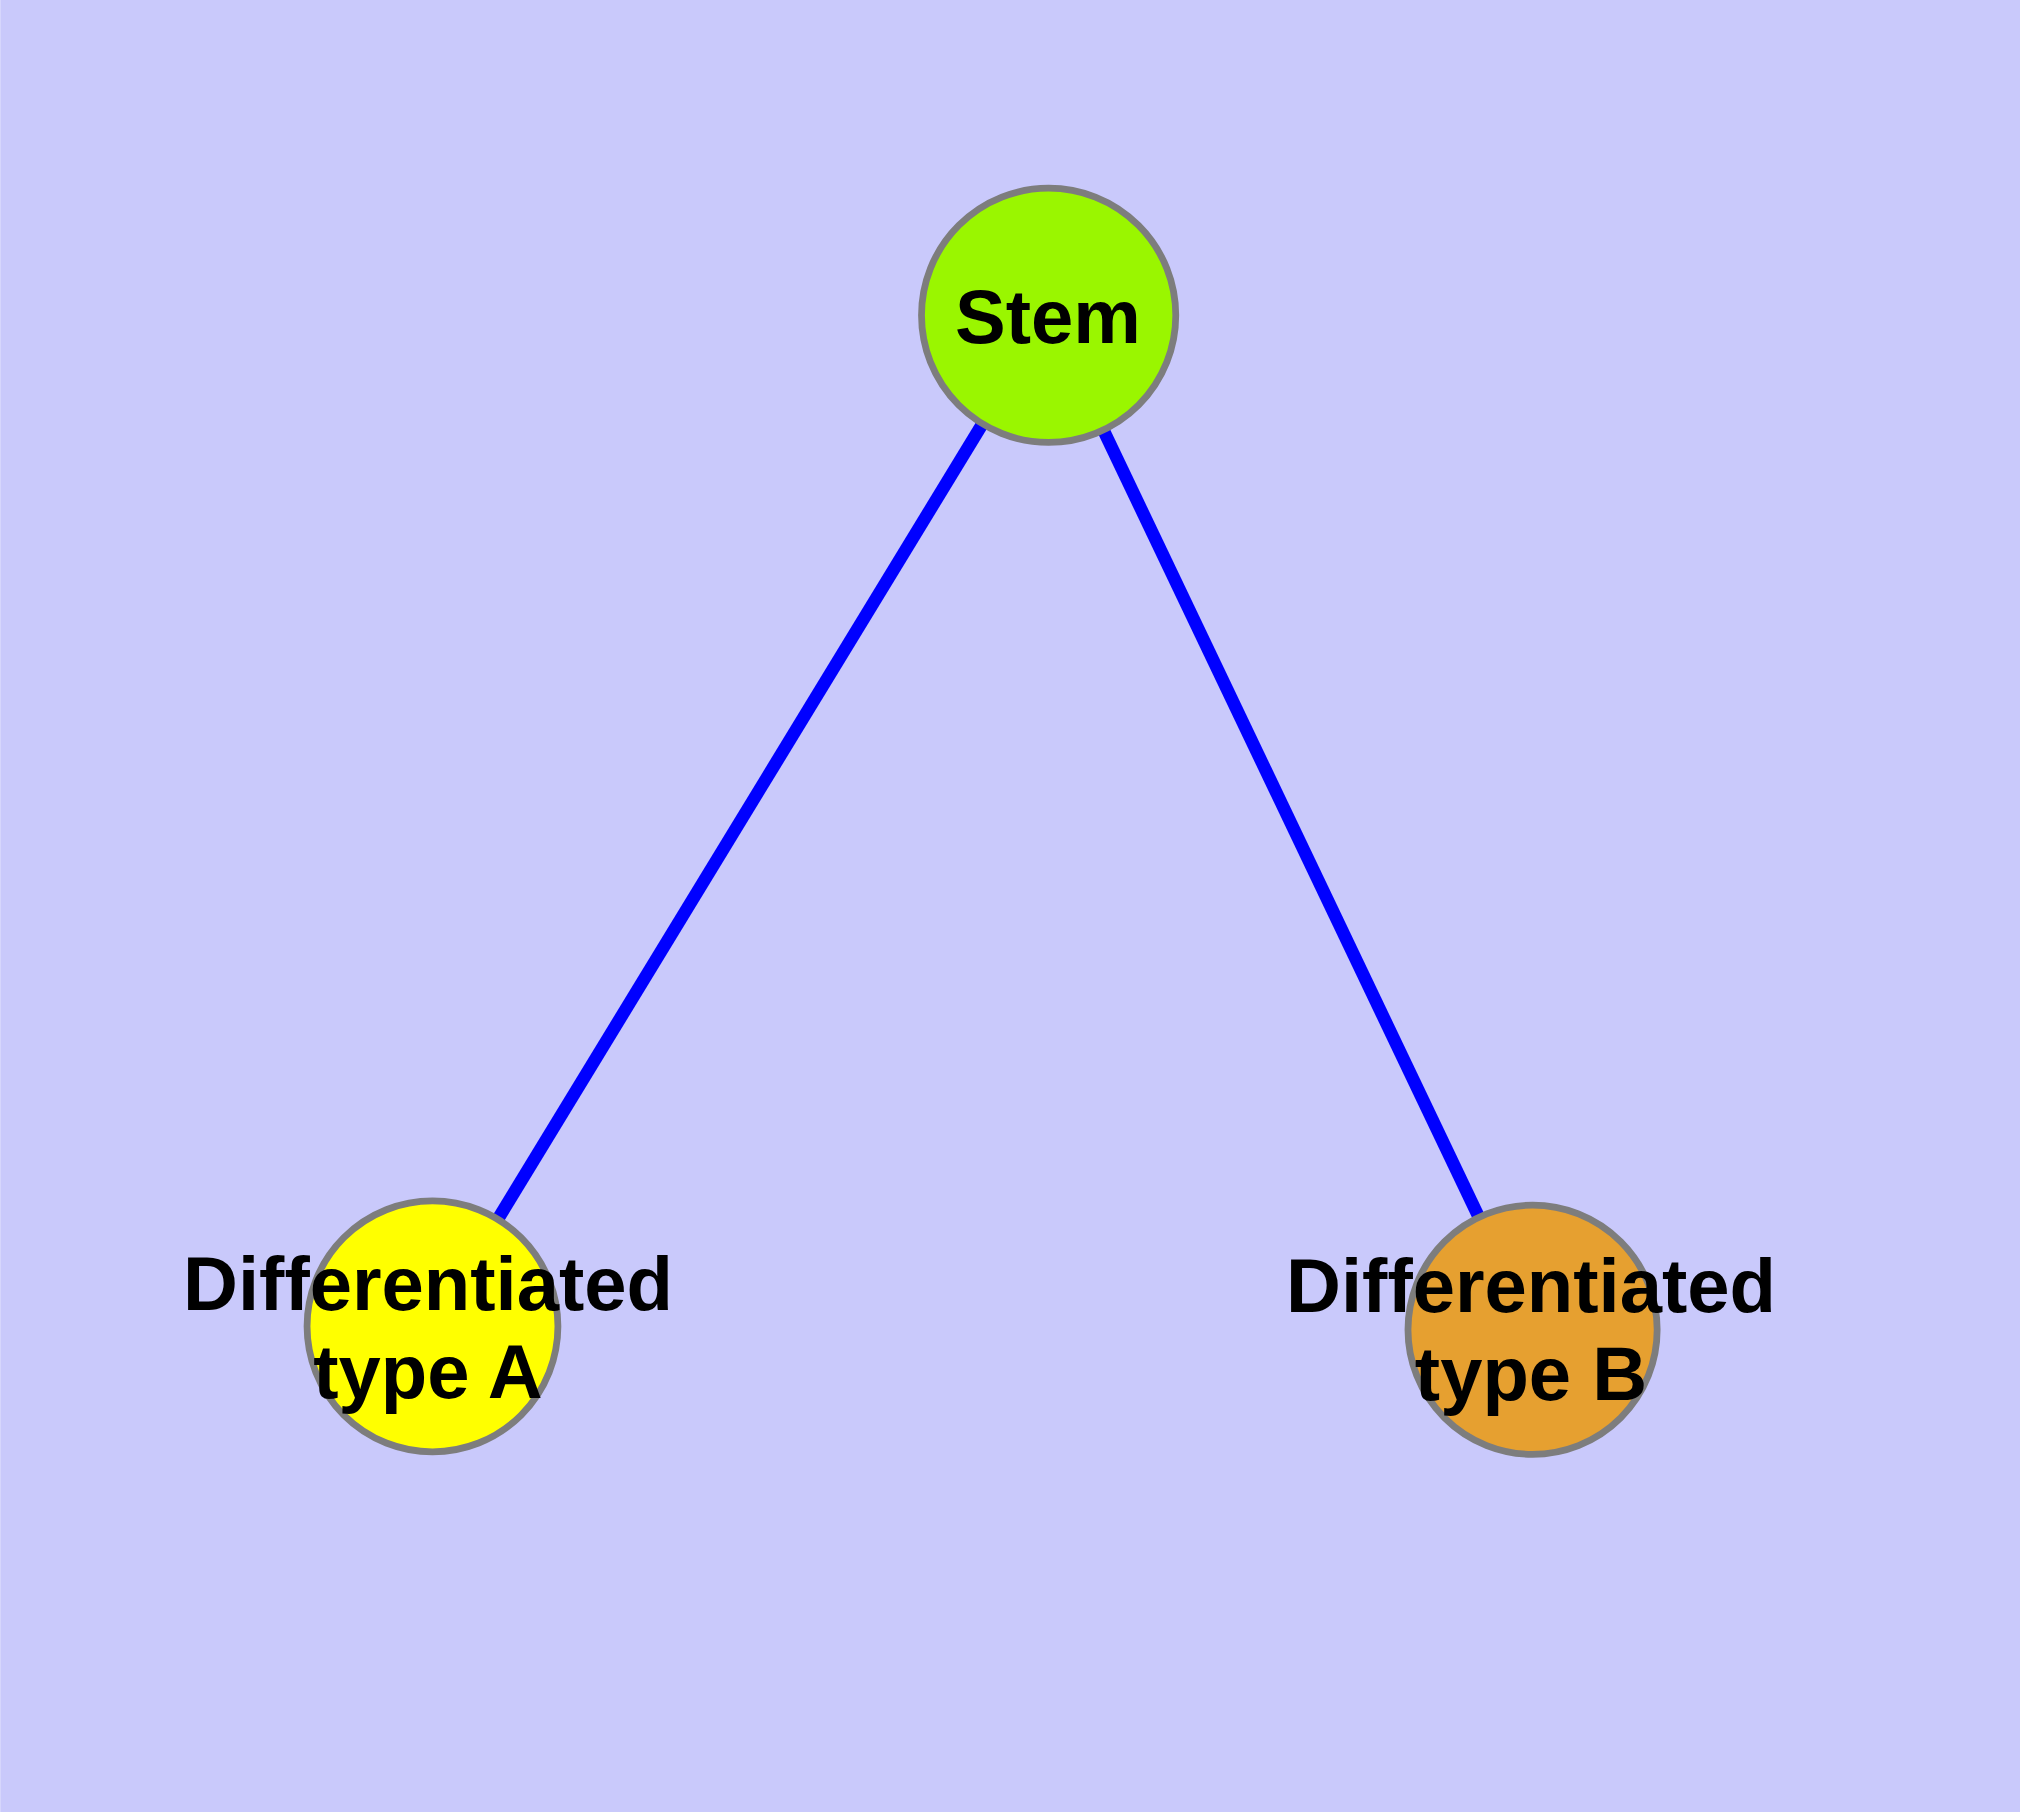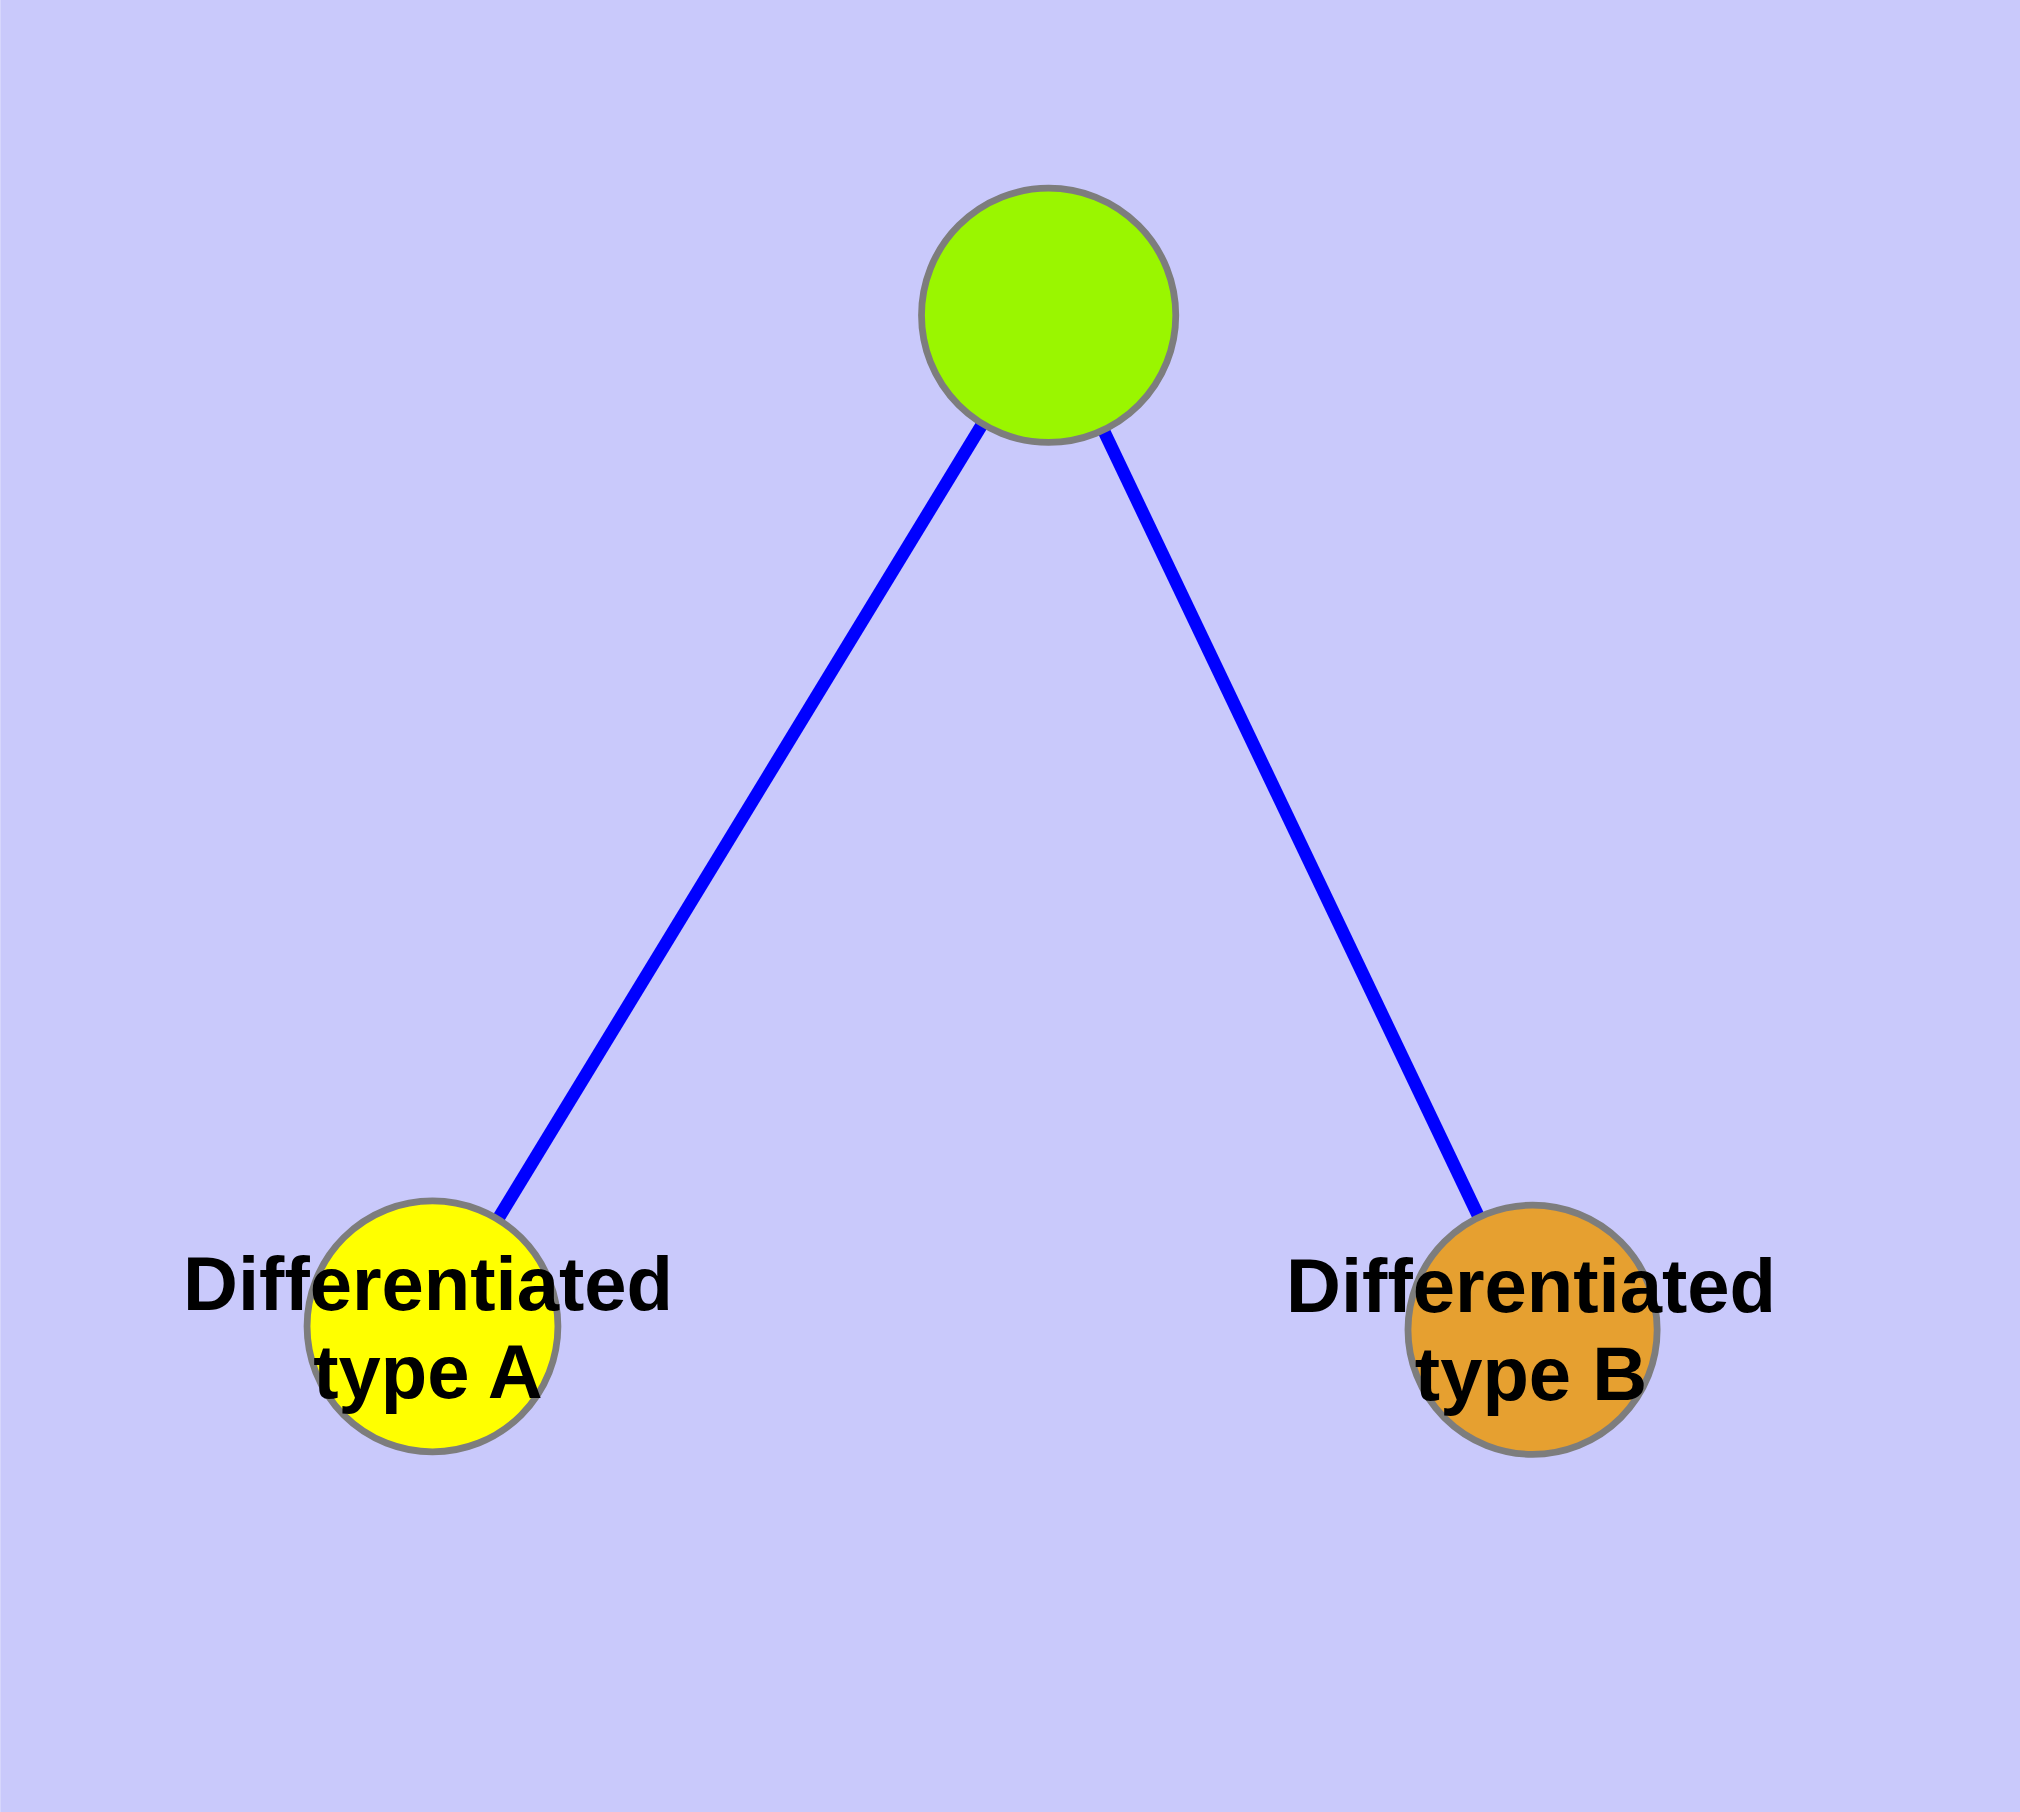--- a/index.html
+++ b/index.html
@@ -53,20 +53,21 @@
 
     <line x1="1237" y1="372" x2="1808" y2="1569" class="edge-line" stroke="#0000FF"></line>
 
     <circle cx="1237" cy="372" r="150" class="node-circle" fill="#9AF600"></circle>
 
     <circle cx="510" cy="1565" r="148" class="node-circle" fill="#FFFF00"></circle>
 
     <circle cx="1808" cy="1569" r="147" class="node-circle" fill="#E6A030"></circle>
   </svg>
 
+  <div class="node-label" style="left: 1048px; top: 317px;">Stem</div>
 
   <div class="node-label" style="left: 428px; top: 1328px;">Differentiated
 type A</div>
 
   <div class="node-label" style="left: 1531px; top: 1330px;">Differentiated
 type B</div>
 
 </div>
 
 

